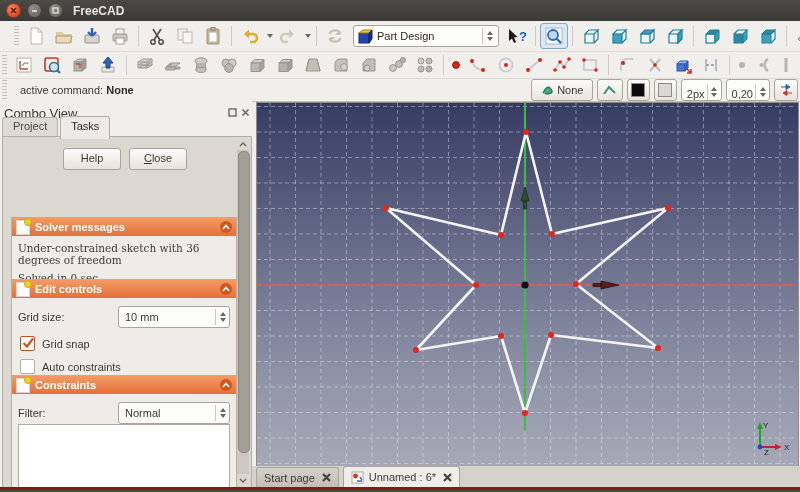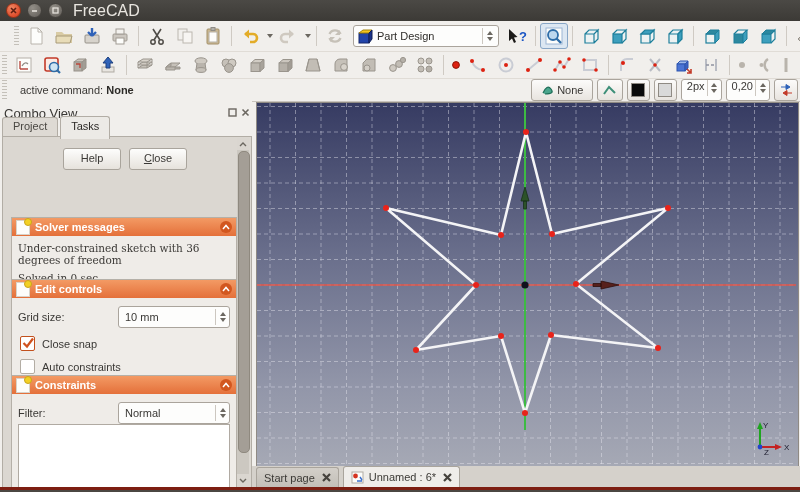--- a/index.html
+++ b/index.html
@@ -7,21 +7,21 @@
        background:#f1efec;position:relative;font-size:11px;color:#3a3835;}
   #window{position:absolute;inset:0;}
 
   
   #titlebar{position:absolute;left:0;top:0;width:800px;height:21px;
     background:linear-gradient(#4b4945,#3c3a36);display:flex;align-items:center;}
   .wbtn{width:13px;height:13px;border-radius:50%;margin-left:6px;position:relative;flex:none;}
   .wbtn.close{background:radial-gradient(circle at 35% 30%,#f08662,#dd4d2c 70%);border:1px solid #9c3318;}
   .wbtn.minmax{background:radial-gradient(circle at 35% 30%,#8f8b84,#666show 60%,#5e5a55);background:radial-gradient(circle at 35% 30%,#938f88,#5f5b56);border:1px solid #44413d;}
   .wbtn svg{position:absolute;left:2px;top:2px;}
-  #win-title{color:#e9e6e0;font-weight:normal;font-size:16px;margin-left:10px;}
+  #win-title{color:#e9e6e0;font-weight:bold;font-size:12px;margin-left:10px;}
 
   
   .toolbar{position:absolute;left:0;width:800px;background:#f1efec;display:flex;align-items:center;}
   #tb1{top:21px;height:30px;border-bottom:1px solid #e0dcd6;padding-left:12px;}
   #tb2{top:52px;height:26px;border-bottom:1px solid #e0dcd6;}
   #row3{position:absolute;left:0;top:79px;width:800px;height:22px;display:flex;align-items:center;border-bottom:1px solid #c9c4bd;background:#f1efec;}
   .grip{width:5px;height:20px;margin:0 3px 0 2px;flex:none;
     background:repeating-linear-gradient(#b9b4ac 0 1px,transparent 1px 3px);
     background-size:2px 100%;background-repeat:repeat-x;opacity:.8;}
   .sep{width:1px;height:20px;background:#cfcac3;margin:0 4px;flex:none;}
@@ -38,21 +38,21 @@
   .spincol .dn{width:0;height:0;border-left:3px solid transparent;border-right:3px solid transparent;border-top:4px solid #6b6760;margin:1px 0;}
   .qmark{color:#1a55c4;font-weight:bold;font-size:13px;margin-left:1px;}
 
   
   #active-cmd{margin-left:10px;}
   #active-cmd b{color:#2c2a27;}
   #tray{margin-left:auto;display:flex;align-items:center;margin-right:2px;}
   .tray-btn{height:20px;border:1px solid #aaa49c;border-radius:3px;background:linear-gradient(#fcfbfa,#e8e4df);
     display:flex;align-items:center;justify-content:center;margin-left:4px;flex:none;}
   .swatch{width:12px;height:12px;border:1px solid #8f8a83;}
-  .tray-spin{height:20px;border:1px solid #aaa49c;border-radius:3px;background:#fdfdfc;display:flex;align-items:flex-start;margin-left:4px;flex:none;}
+  .tray-spin{height:20px;border:1px solid #aaa49c;border-radius:3px;background:#fdfdfc;display:flex;align-items:flex-end;margin-left:4px;flex:none;}
   .tray-spin .val{padding:0 2px 0 5px;}
 
   
   #panel{position:absolute;left:0;top:101px;width:252px;height:387px;background:#f1efec;}
   #panel-title{position:absolute;left:4px;top:5px;font-size:13px;color:#3a3835;}
   .dock-ico{position:absolute;top:7px;width:9px;height:9px;}
   #tabs{position:absolute;left:2px;top:16px;height:19px;display:flex;}
   .ptab{padding:2px 10px 0 10px;border:1px solid #b2ada5;border-bottom:none;border-radius:3px 3px 0 0;
         background:#dedad4;color:#4a4742;height:17px;margin-right:2px;}
   .ptab.active{background:#eceae6;height:19px;margin-top:-1px;padding-top:3px;color:#2c2a27;z-index:2;}
@@ -584,21 +584,21 @@
                 <div class="dn"></div>
               </div>
           </div>
         </div>
         <div class="cbrow">
           <div class="cb checked">
             <svg width="14" height="14">
                 <path d="M2.5 7 L6 10.5 L12 2.5" fill="none" stroke="#d0521f" stroke-width="2.2"></path>
               </svg>
           </div>
-          <span class="clabel">Close snap</span>
+          <span class="clabel">Grid snap</span>
         </div>
         <div class="cbrow">
           <div class="cb">
             
           </div>
           <span class="clabel">Auto constraints</span>
         </div>
         <div class="pad-bottom"></div>
       </div>
 

